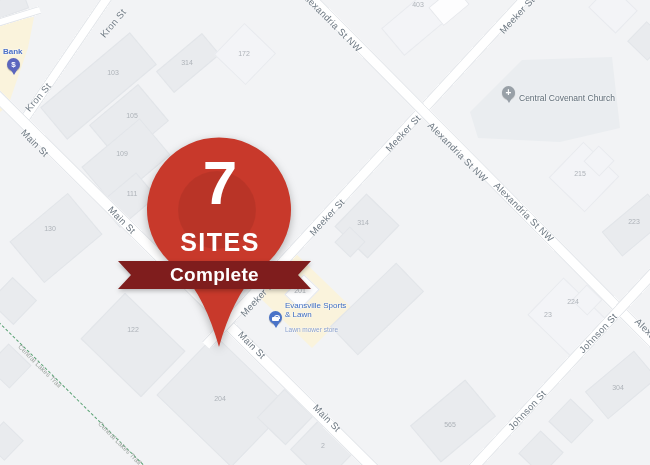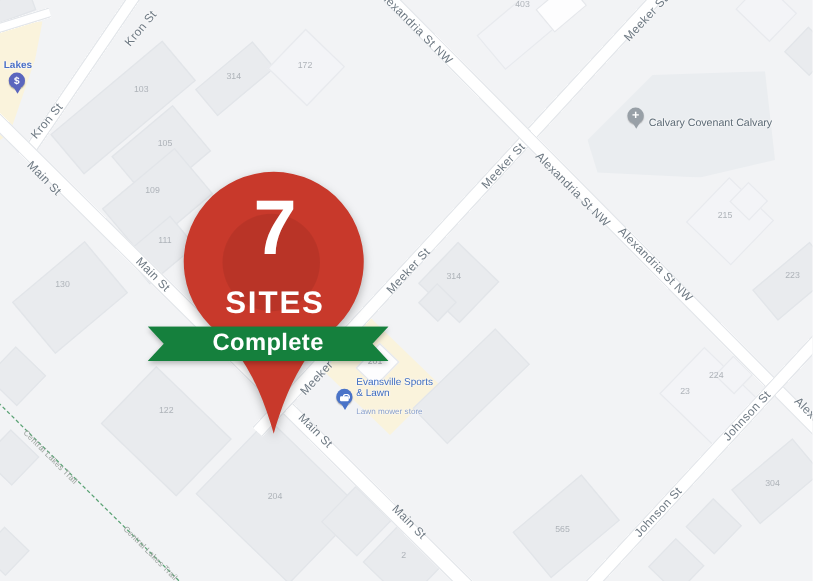--- a/index.html
+++ b/index.html
@@ -138,29 +138,29 @@
   <span class="num" style="left:573px;top:301px;">224</span>
   <span class="num" style="left:548px;top:314px;">23</span>
   <span class="num" style="left:618px;top:387px;">304</span>
   <span class="num" style="left:450px;top:424px;">565</span>
   <span class="num" style="left:323px;top:445px;">2</span>
 
   <span class="trail-label" style="left:40px;top:366px;">Central Lakes Trail</span>
   <span class="trail-label" style="left:120px;top:443px;">Central Lakes Trail</span>
 
   <div class="poi">
-    <span class="poi-label" style="left:3px;top:47px;font-size:8px;font-weight:bold;color:#4A6FC6;">Lakes</span>
+    <span class="poi-label" style="left:3px;top:47px;font-size:8px;font-weight:bold;color:#4A6FC6;">Bank</span>
     <span class="poi-pin" style="left:7px;top:58px;background:#5B66BE;">$</span>
     <span class="poi-tail" style="left:10.5px;top:70px;border-top:5px solid #5B66BE;"></span>
   </div>
 
   <div class="poi">
     <span class="poi-pin" style="left:502px;top:86px;background:#98A0A7;font-size:10px;">+</span>
     <span class="poi-tail" style="left:505.5px;top:98px;border-top:5px solid #98A0A7;"></span>
-    <span class="poi-label" style="left:519px;top:93px;font-size:8.5px;color:#5D6B76;">Calvary Covenant Calvary</span>
+    <span class="poi-label" style="left:519px;top:93px;font-size:8.5px;color:#5D6B76;">Central Covenant Church</span>
   </div>
 
   <div class="poi">
     <span class="poi-pin" style="left:269px;top:311px;background:#4A73C8;">
       <span class="bag">
           <span class="handle"></span>
           <span class="body"></span>
         </span>
     </span>
     <span class="poi-tail" style="left:272.5px;top:323px;border-top:5px solid #4A73C8;"></span>
@@ -172,16 +172,16 @@
   <div class="pin-wrap">
     <svg width="180" height="245" viewBox="0 0 180 245">
       <path d="M89,229 C80,197 68,172 50,152 A72,72 0 1 1 128,152 C110,172 98,197 89,229 Z" fill="#C8392B"></path>
       <circle cx="87" cy="92" r="39" fill="#000000" opacity="0.07"></circle>
     </svg>
   </div>
   <div class="pin-count">7</div>
   <div class="pin-sub">SITES</div>
 
   <div class="banner-wrap">
-    <div class="banner" style="background:#15803d;">Complete</div>
+    <div class="banner" style="background:#7f1d1d;">Complete</div>
   </div>
 
 </div>
 
 </body></html>

